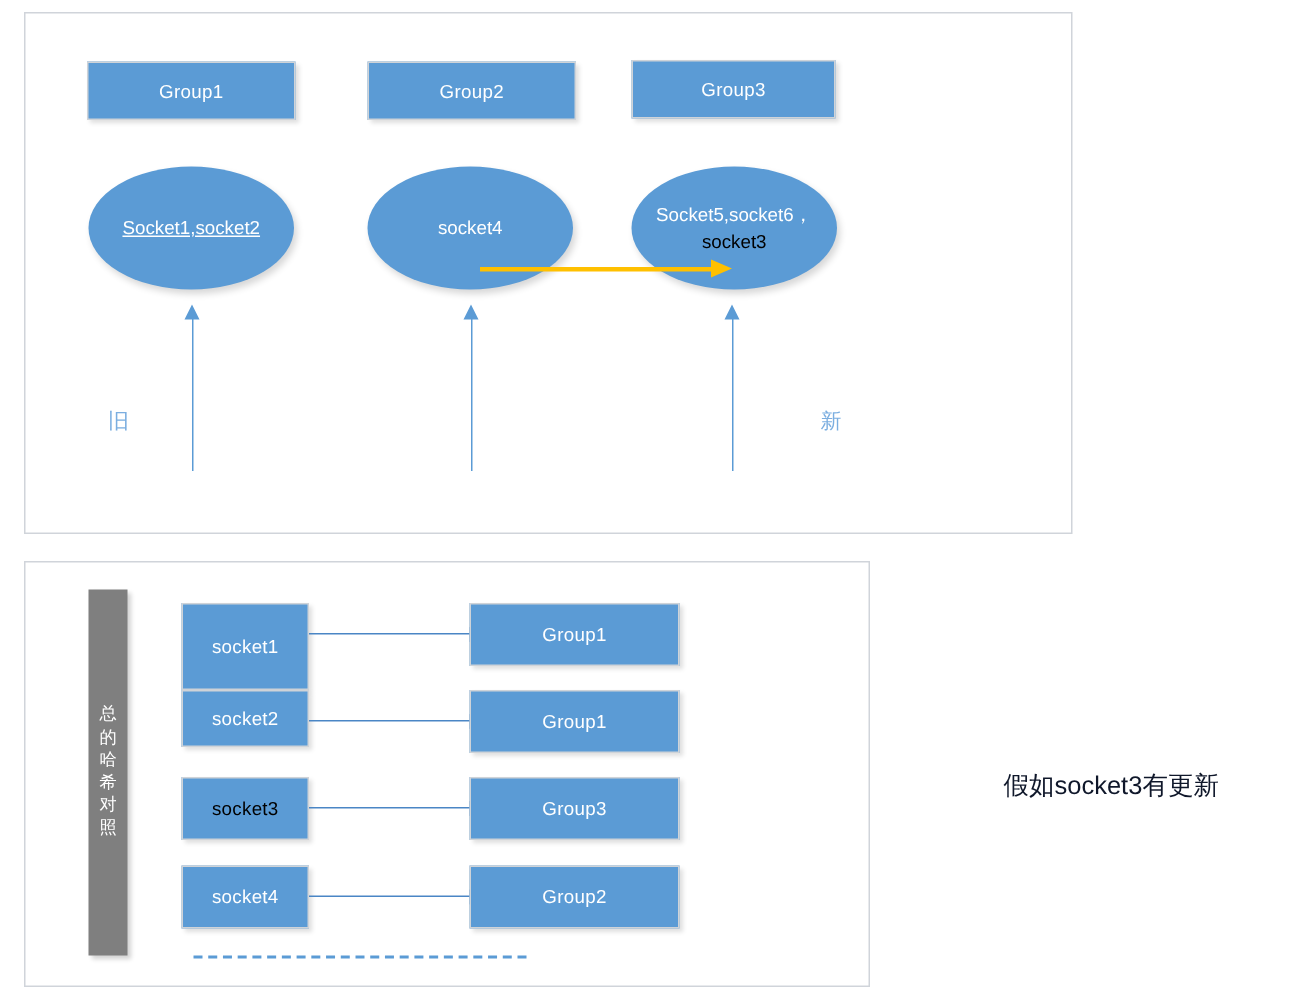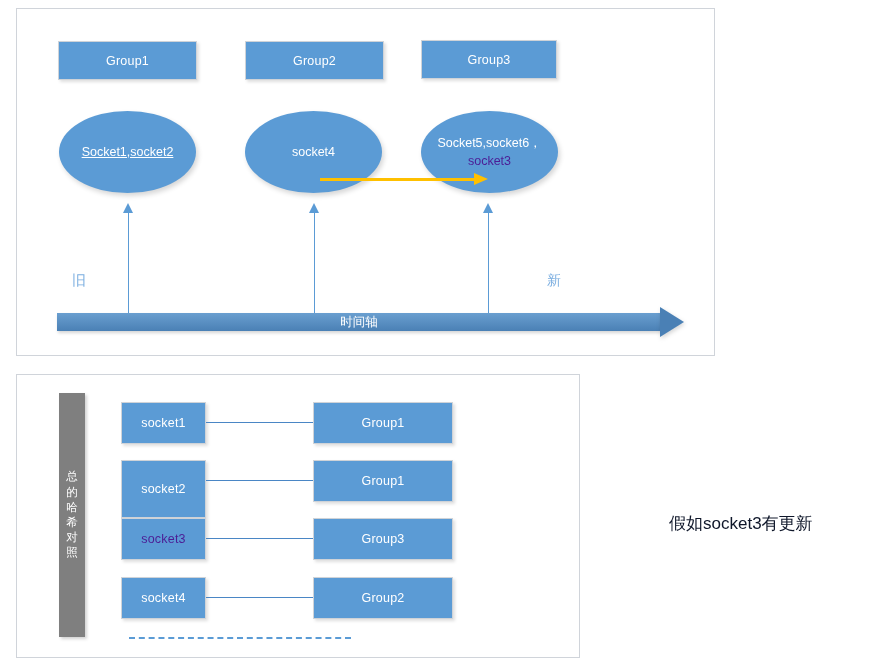--- a/index.html
+++ b/index.html
@@ -47,21 +47,21 @@
     color: #ffffff;
     display: flex;
     flex-direction: column;
     align-items: center;
     justify-content: center;
     font-size: 12.5px;
     line-height: 1.45;
     text-align: center;
     box-shadow: 2px 3px 5px rgba(0,0,0,.16);
   }
-  .red-text { color: #4c1d95; }
+  .red-text { color: #000000; }
 
   
   .v-arrow { position: absolute; width: 11px; }
   .v-arrow .shaft {
     position: absolute;
     left: 5px;
     top: 8px;
     bottom: 0;
     width: 1.4px;
     background: #5B9BD5;
@@ -213,50 +213,45 @@
       <div class="shaft"></div>
     </div>
     <div class="v-arrow" style="left:466px; top:194px; height:111px;">
       <div class="head"></div>
       <div class="shaft"></div>
     </div>
 
     <div class="axis-label" style="left:55px; top:263px;">旧</div>
     <div class="axis-label" style="left:530px; top:263px;">新</div>
 
-    <div id="timeaxis" style="left:40px; top:304px; width:627px; height:30px;">
-      <div class="bar" style="width:604px;"></div>
-      <div class="tip" style="left:603px;"></div>
-      <div class="caption" style="width:604px;">时间轴</div>
-    </div>
   </div>
 
   <div class="panel" id="panel-hash">
 
     <div id="hash-bar" style="left:42px; top:18px; width:26px; height:244px;">
       <span>总</span>
       <span>的</span>
       <span>哈</span>
       <span>希</span>
       <span>对</span>
       <span>照</span>
     </div>
 
-    <div class="blue-box" style="left:104px; top:27px; width:85px; height:42px;">
+    <div class="blue-box" style="left:104px; top:27px; width:85px; height:58px;">
       <span>socket1</span>
     </div>
     <div class="h-arrow" style="left:189px; top:43px; width:118px;">
       <div class="shaft" style="width:108px;"></div>
       <div class="head"></div>
     </div>
     <div class="blue-box" style="left:296px; top:27px; width:140px; height:42px;">
       <span>Group1</span>
     </div>
 
-    <div class="blue-box" style="left:104px; top:85px; width:85px; height:58px;">
+    <div class="blue-box" style="left:104px; top:85px; width:85px; height:38px;">
       <span>socket2</span>
     </div>
     <div class="h-arrow" style="left:189px; top:101px; width:118px;">
       <div class="shaft" style="width:108px;"></div>
       <div class="head"></div>
     </div>
     <div class="blue-box" style="left:296px; top:85px; width:140px; height:42px;">
       <span>Group1</span>
     </div>
 

